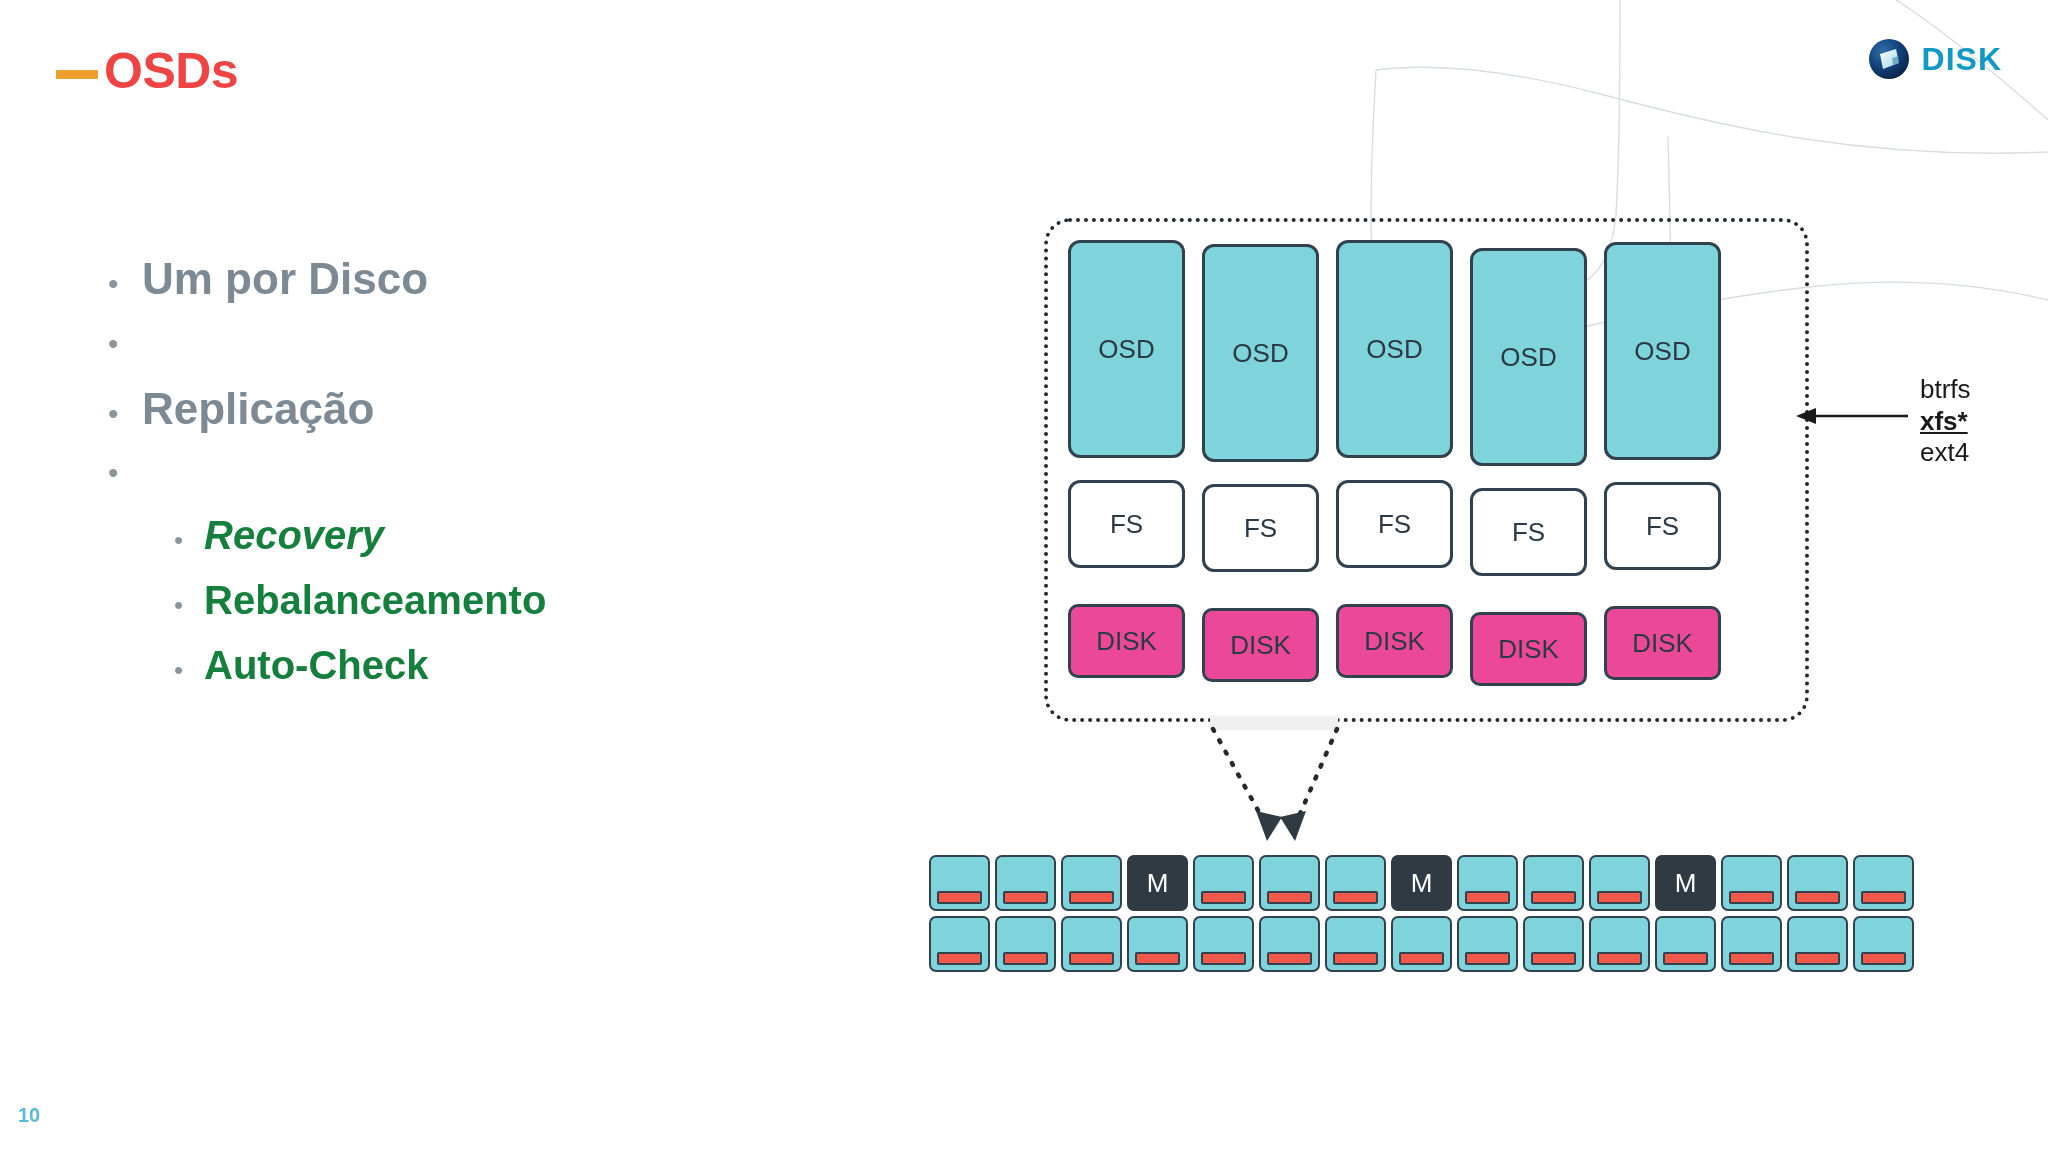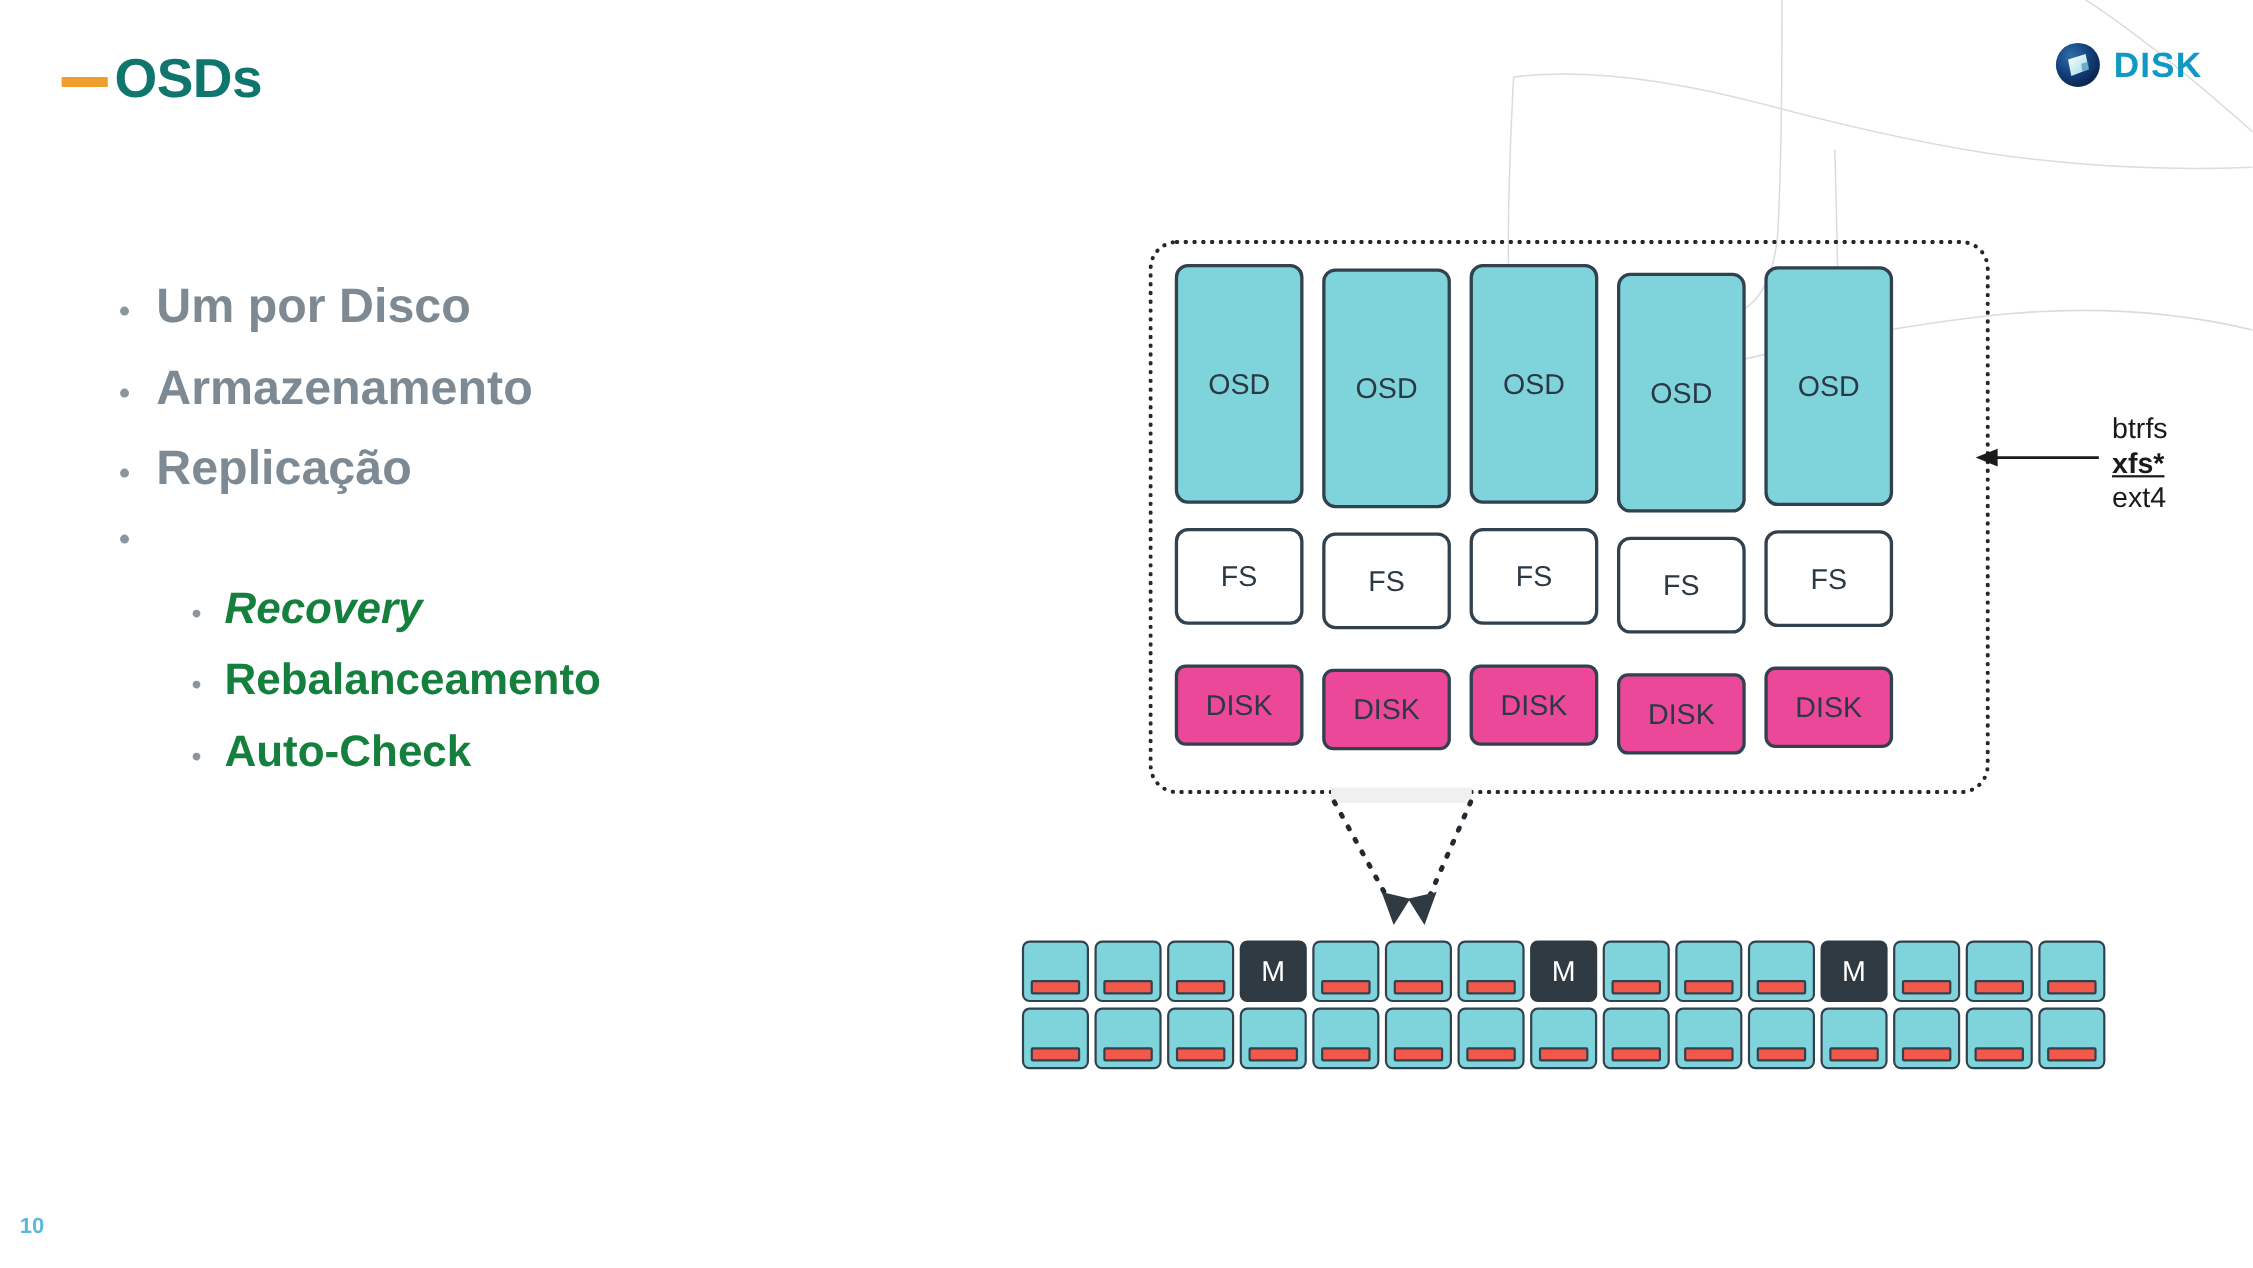--- a/index.html
+++ b/index.html
@@ -12,21 +12,21 @@
   }
   .slide{position:absolute;inset:0;overflow:hidden;}
 
   
   .deco{position:absolute;top:0;right:0;width:700px;height:430px;pointer-events:none;}
 
   
   .title-wrap{position:absolute;left:56px;top:46px;display:flex;align-items:center;}
   .title-dash{width:42px;height:9px;background:#EE9F2E;border-radius:1px;margin-right:6px;margin-top:6px;}
   .title-text{
-    font-size:50px;font-weight:bold;color:#0f766e;letter-spacing:-0.5px;line-height:1;
+    font-size:50px;font-weight:bold;color:#ef4444;letter-spacing:-0.5px;line-height:1;
   }
 
   
   .bullets{position:absolute;left:100px;top:255px;width:760px;}
   .b1{display:flex;align-items:baseline;margin-bottom:26px;}
   .b1 .dot{width:34px;flex:0 0 34px;color:#8A959C;font-size:30px;line-height:1;text-align:left;padding-left:8px;}
   .b1 .txt{font-size:44px;font-weight:bold;color:#7D8A94;line-height:1.08;}
   .b2wrap{margin-top:26px;padding-left:74px;}
   .b2{display:flex;align-items:baseline;margin-bottom:22px;}
   .b2 .dot{width:30px;flex:0 0 30px;color:#8A959C;font-size:26px;line-height:1;}
@@ -137,21 +137,20 @@
     <span class="logo-text">DISK</span>
   </div>
 
   <div class="bullets">
     <div class="b1">
       <span class="dot">•</span>
       <span class="txt">Um por Disco</span>
     </div>
     <div class="b1">
       <span class="dot">•</span>
-      <span class="txt">Armazenamento</span>
     </div>
     <div class="b1">
       <span class="dot">•</span>
       <span class="txt">Replicação</span>
     </div>
     <div class="b1">
       <span class="dot">•</span>
     </div>
 
     <div class="b2wrap">

